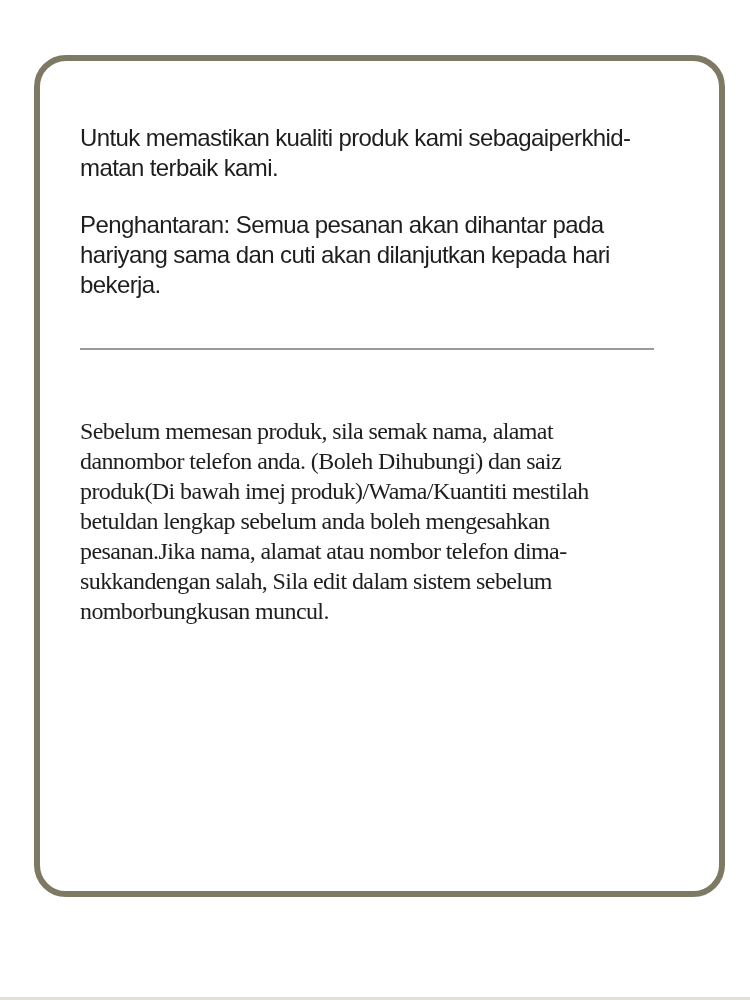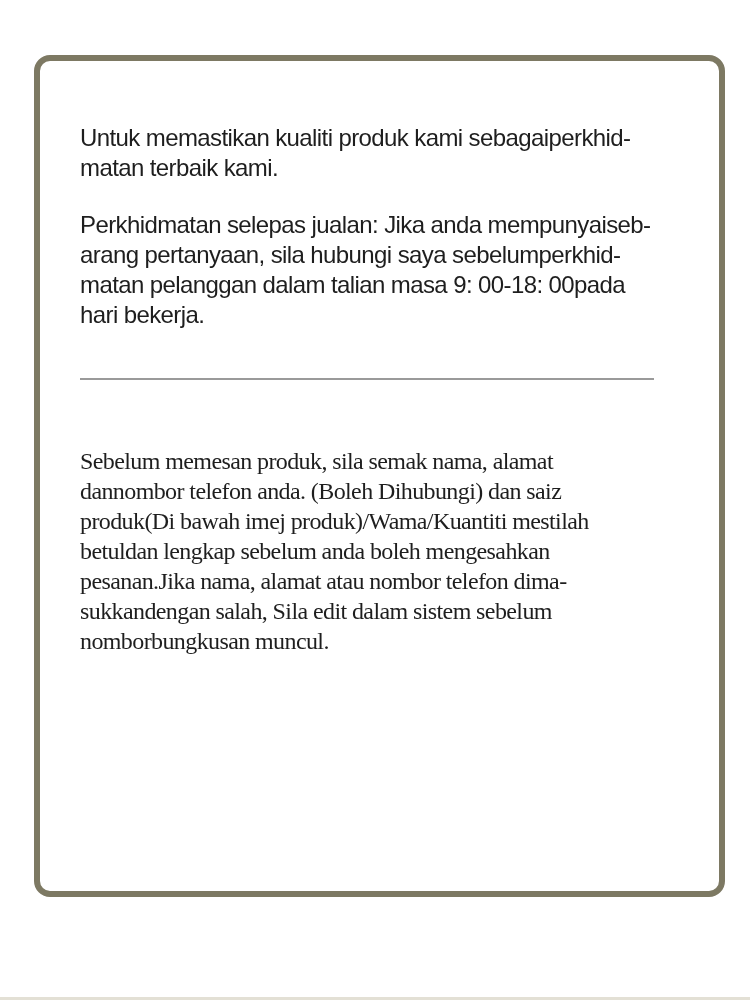--- a/index.html
+++ b/index.html
@@ -18,21 +18,21 @@
     background: #ffffff;
   }
   .notice-card {
     position: absolute;
     left: 34px;
     top: 55px;
     width: 691px;
     height: 842px;
     box-sizing: border-box;
     border: 6px solid #7d7963;
-    border-radius: 16px;
+    border-radius: 32px;
     background: #ffffff;
     padding: 62px 48px 0 40px;
   }
   .notice-card p {
     margin: 0 0 27px 0;
     font-size: 24px;
     line-height: 30px;
     letter-spacing: -0.6px;
     color: #1e1e1e;
     white-space: pre-line;
@@ -56,24 +56,23 @@
     background: #e3e0d5;
   }
 </style>
 </head>
 <body>
 
 <div class="stage">
   <div class="notice-card">
     <p>Untuk memastikan kualiti produk kami sebagaiperkhid-
 matan terbaik kami.</p>
-    <p>Perkhidmatan selepas jualan: Jika anda mempunyaiseb-
-arang pertanyaan, sila hubungi saya sebelumperkhid-
-matan pelanggan dalam talian masa 9: 00-18: 00pada
-hari bekerja.</p>
+    <p>Penghantaran: Semua pesanan akan dihantar pada
+hariyang sama dan cuti akan dilanjutkan kepada hari
+bekerja.</p>
     <hr class="divider">
     <p class="below-divider">Sebelum memesan produk, sila semak nama, alamat
 dannombor telefon anda. (Boleh Dihubungi) dan saiz
 produk(Di bawah imej produk)/Wama/Kuantiti mestilah
 betuldan lengkap sebelum anda boleh mengesahkan
 pesanan.Jika nama, alamat atau nombor telefon dima-
 sukkandengan salah, Sila edit dalam sistem sebelum
 nomborbungkusan muncul.</p>
   </div>
   <div class="bottom-edge"></div>

